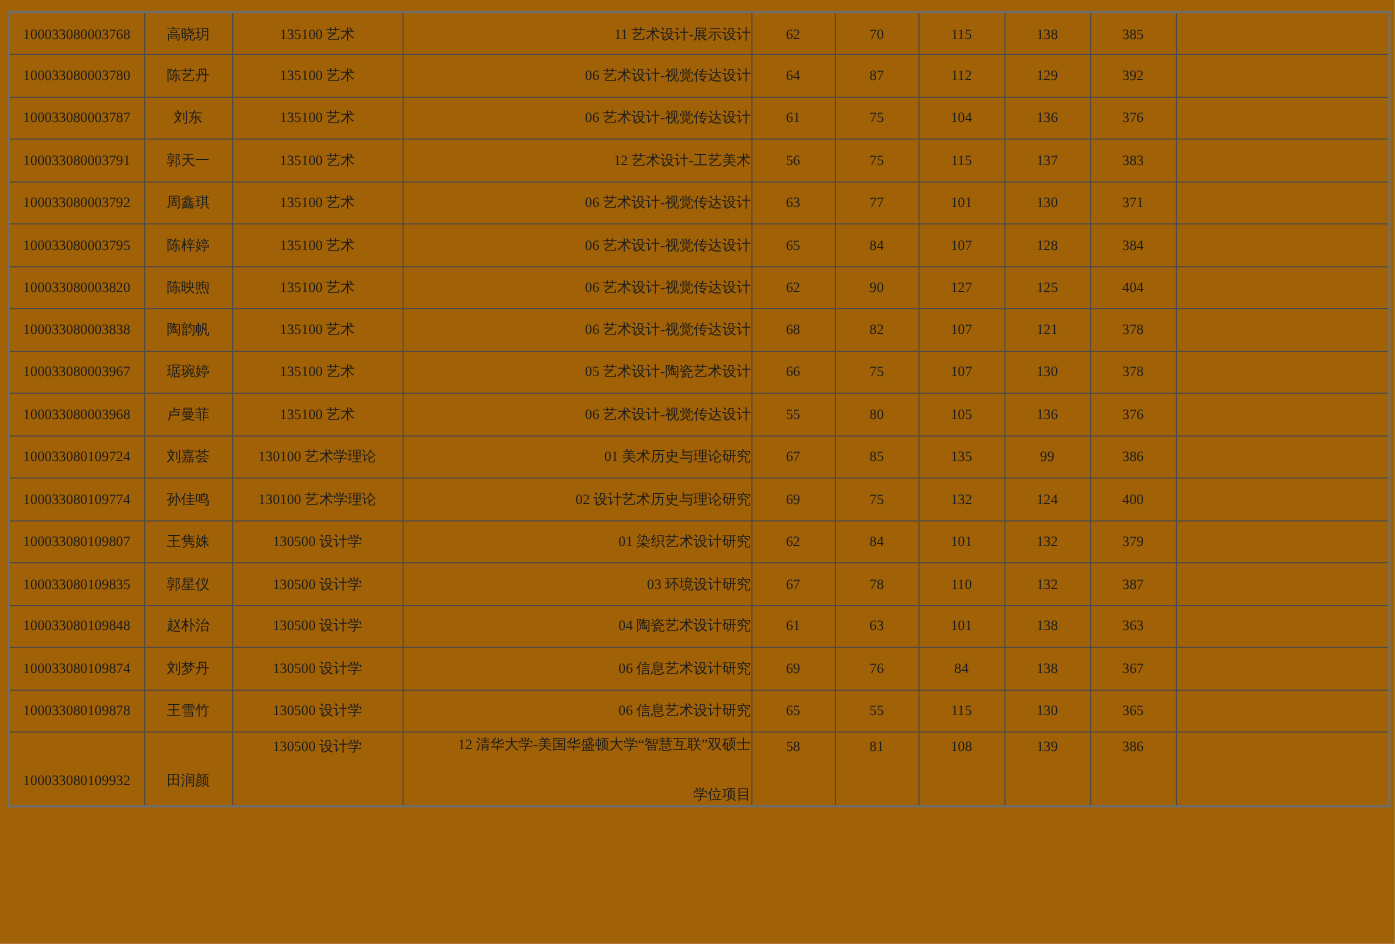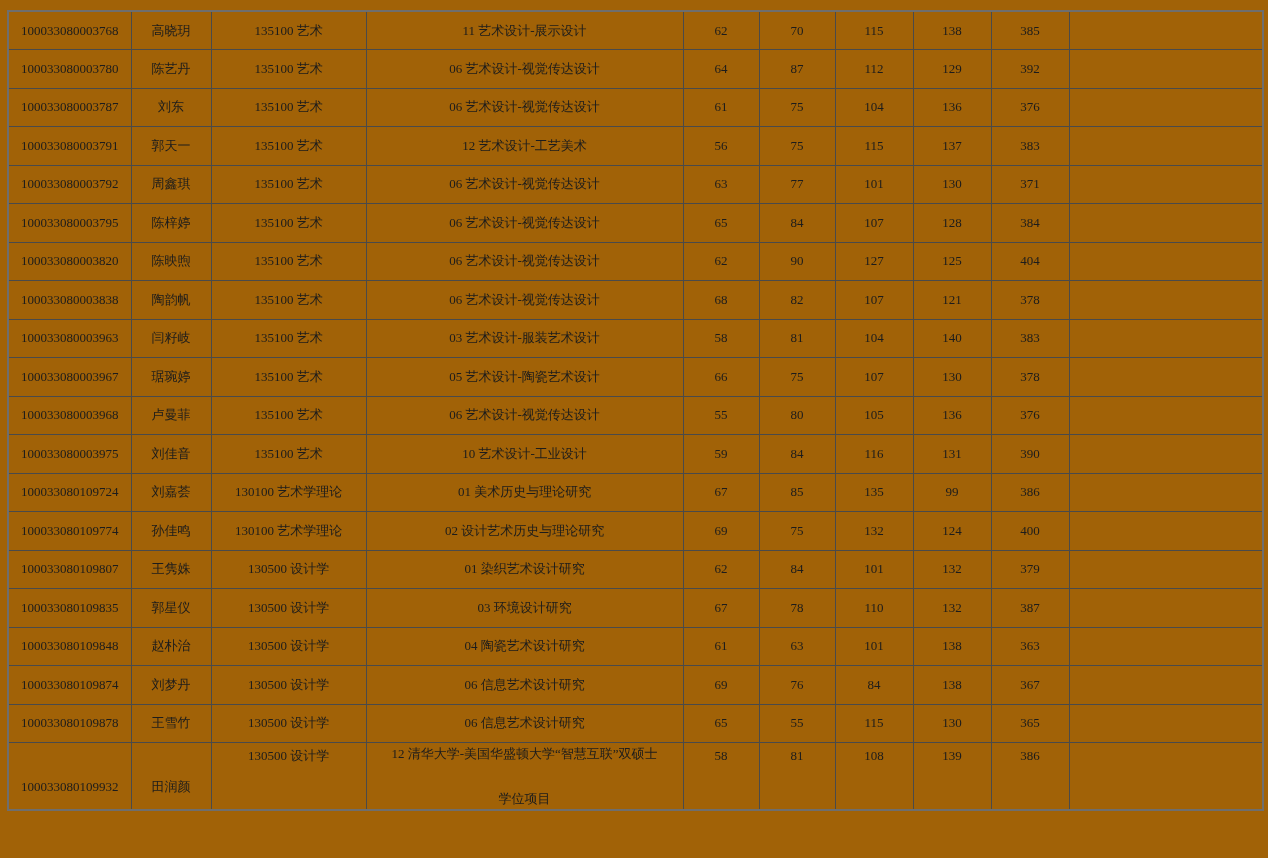--- a/index.html
+++ b/index.html
@@ -25,21 +25,21 @@
     font-size: 13px;
     line-height: 16px;
     padding: 0;
     overflow: hidden;
   }
   tr.row { height: 38.5px; }
   tr.row.tall { height: 67px; }
   
   tr.tall td.prog-cell, tr.tall td.score-cell { vertical-align: top; padding-top: 5px; }
   tr.tall td.id-cell, tr.tall td.name-cell { padding-top: 22px; margin-top: 36px; }
-  .dwrap { text-align: center; }
+  .dwrap { text-align: right; }
   .dwrap .ct { white-space: pre-line; }
   tr.tall .dwrap {
     height: 65px;
     display: flex; flex-direction: column; justify-content: center;
     overflow: hidden;
   }
   tr.tall .dwrap .ct { line-height: 45px; }
 </style>
 </head>
 <body>
@@ -181,36 +181,20 @@
       </div>
     </td>
     <td class="cell score-cell">68</td>
     <td class="cell score-cell">82</td>
     <td class="cell score-cell">107</td>
     <td class="cell score-cell">121</td>
     <td class="cell score-cell">378</td>
     <td class="cell remark-cell"></td>
   </tr>
         <tr class="row">
-    <td class="cell id-cell">100033080003963</td>
-    <td class="cell name-cell">闫籽岐</td>
-    <td class="cell prog-cell">135100 艺术</td>
-    <td class="cell dir-cell">
-      <div class="dwrap">
-        <span class="ct">03 艺术设计-服装艺术设计</span>
-      </div>
-    </td>
-    <td class="cell score-cell">58</td>
-    <td class="cell score-cell">81</td>
-    <td class="cell score-cell">104</td>
-    <td class="cell score-cell">140</td>
-    <td class="cell score-cell">383</td>
-    <td class="cell remark-cell"></td>
-  </tr>
-        <tr class="row">
     <td class="cell id-cell">100033080003967</td>
     <td class="cell name-cell">琚琬婷</td>
     <td class="cell prog-cell">135100 艺术</td>
     <td class="cell dir-cell">
       <div class="dwrap">
         <span class="ct">05 艺术设计-陶瓷艺术设计</span>
       </div>
     </td>
     <td class="cell score-cell">66</td>
     <td class="cell score-cell">75</td>
@@ -229,36 +213,20 @@
       </div>
     </td>
     <td class="cell score-cell">55</td>
     <td class="cell score-cell">80</td>
     <td class="cell score-cell">105</td>
     <td class="cell score-cell">136</td>
     <td class="cell score-cell">376</td>
     <td class="cell remark-cell"></td>
   </tr>
         <tr class="row">
-    <td class="cell id-cell">100033080003975</td>
-    <td class="cell name-cell">刘佳音</td>
-    <td class="cell prog-cell">135100 艺术</td>
-    <td class="cell dir-cell">
-      <div class="dwrap">
-        <span class="ct">10 艺术设计-工业设计</span>
-      </div>
-    </td>
-    <td class="cell score-cell">59</td>
-    <td class="cell score-cell">84</td>
-    <td class="cell score-cell">116</td>
-    <td class="cell score-cell">131</td>
-    <td class="cell score-cell">390</td>
-    <td class="cell remark-cell"></td>
-  </tr>
-        <tr class="row">
     <td class="cell id-cell">100033080109724</td>
     <td class="cell name-cell">刘嘉荟</td>
     <td class="cell prog-cell">130100 艺术学理论</td>
     <td class="cell dir-cell">
       <div class="dwrap">
         <span class="ct">01 美术历史与理论研究</span>
       </div>
     </td>
     <td class="cell score-cell">67</td>
     <td class="cell score-cell">85</td>

